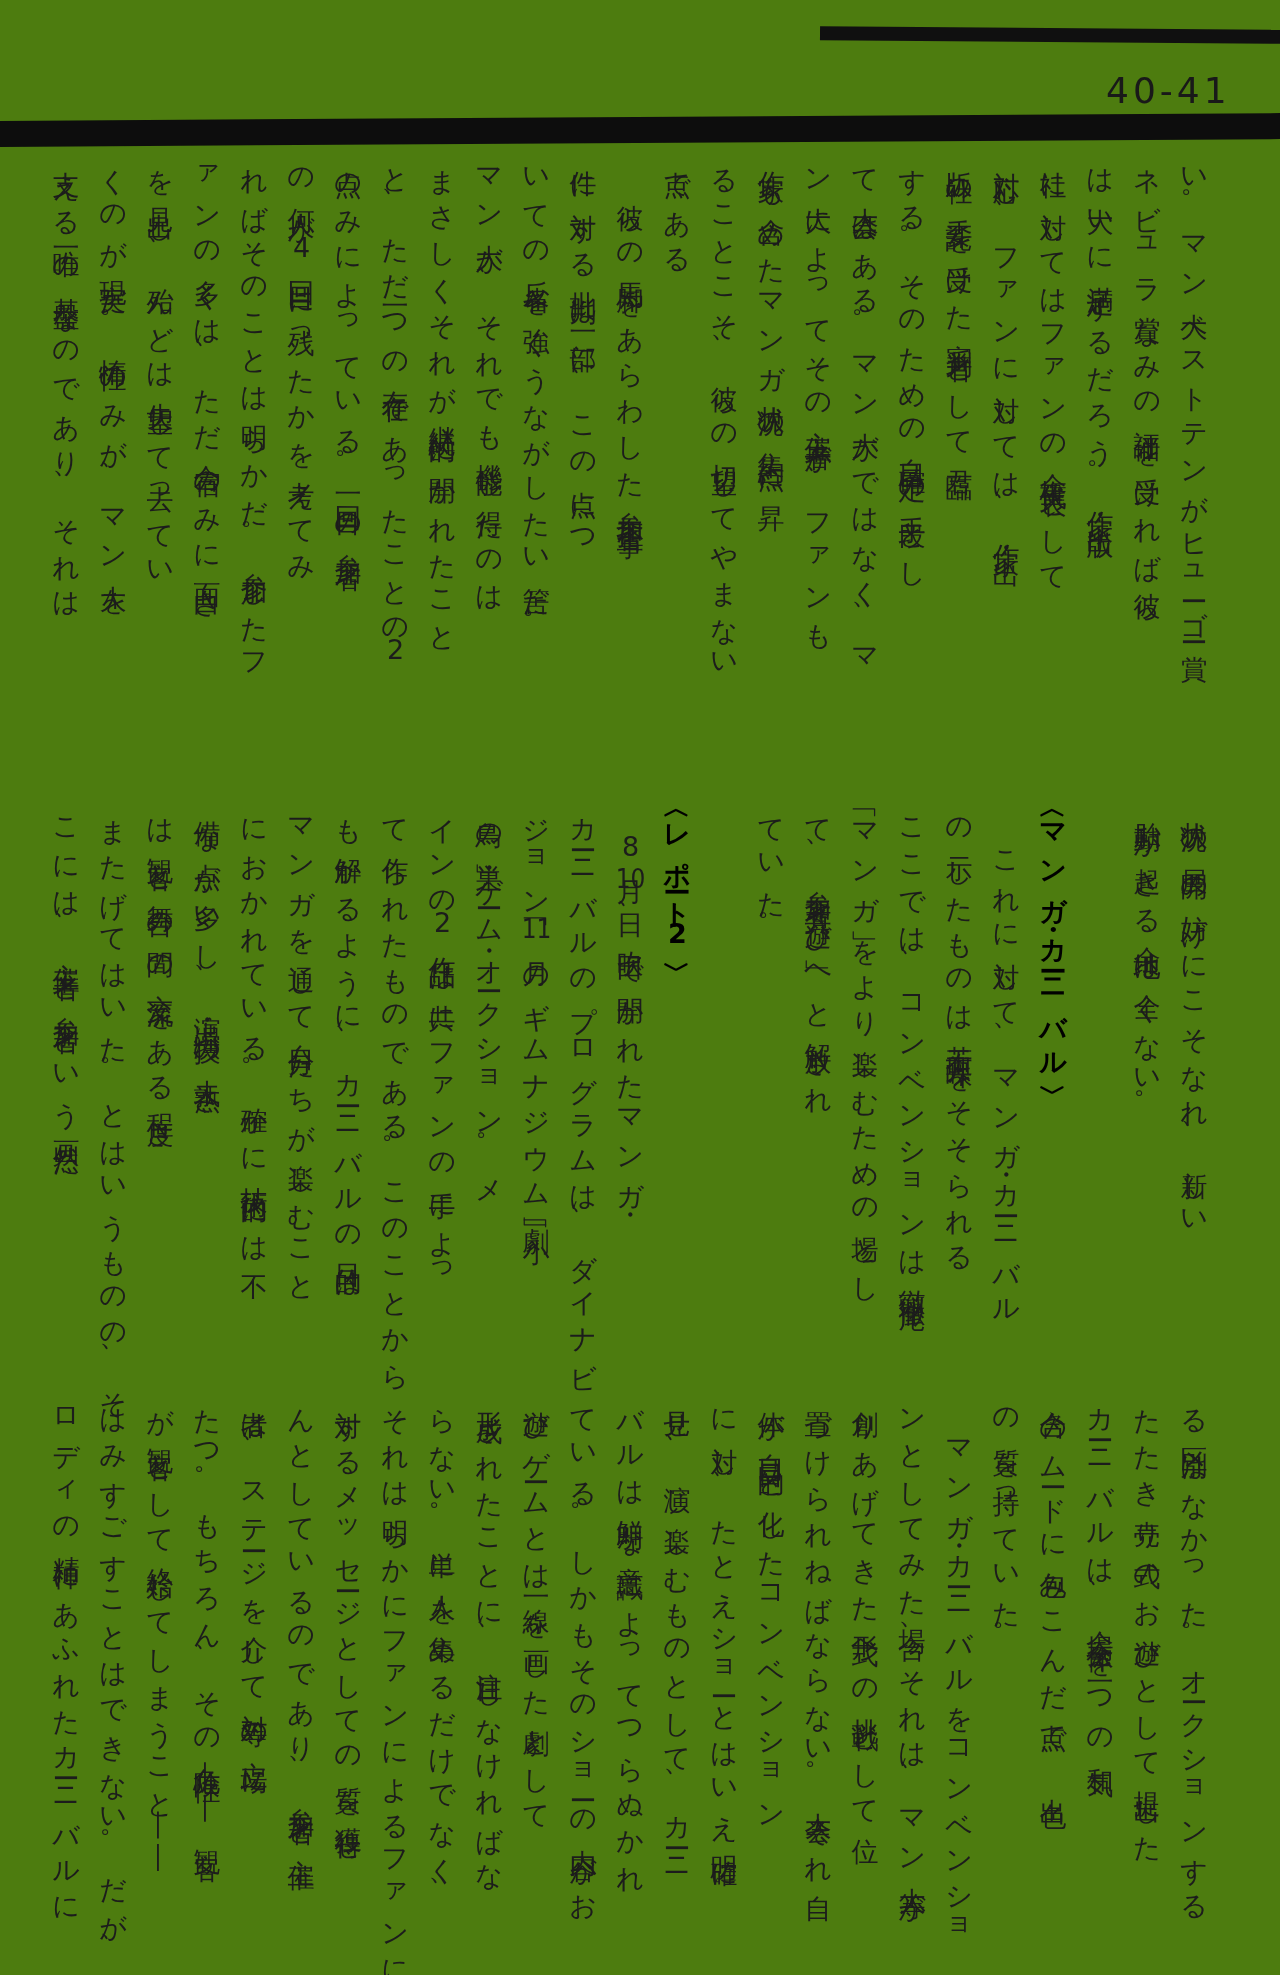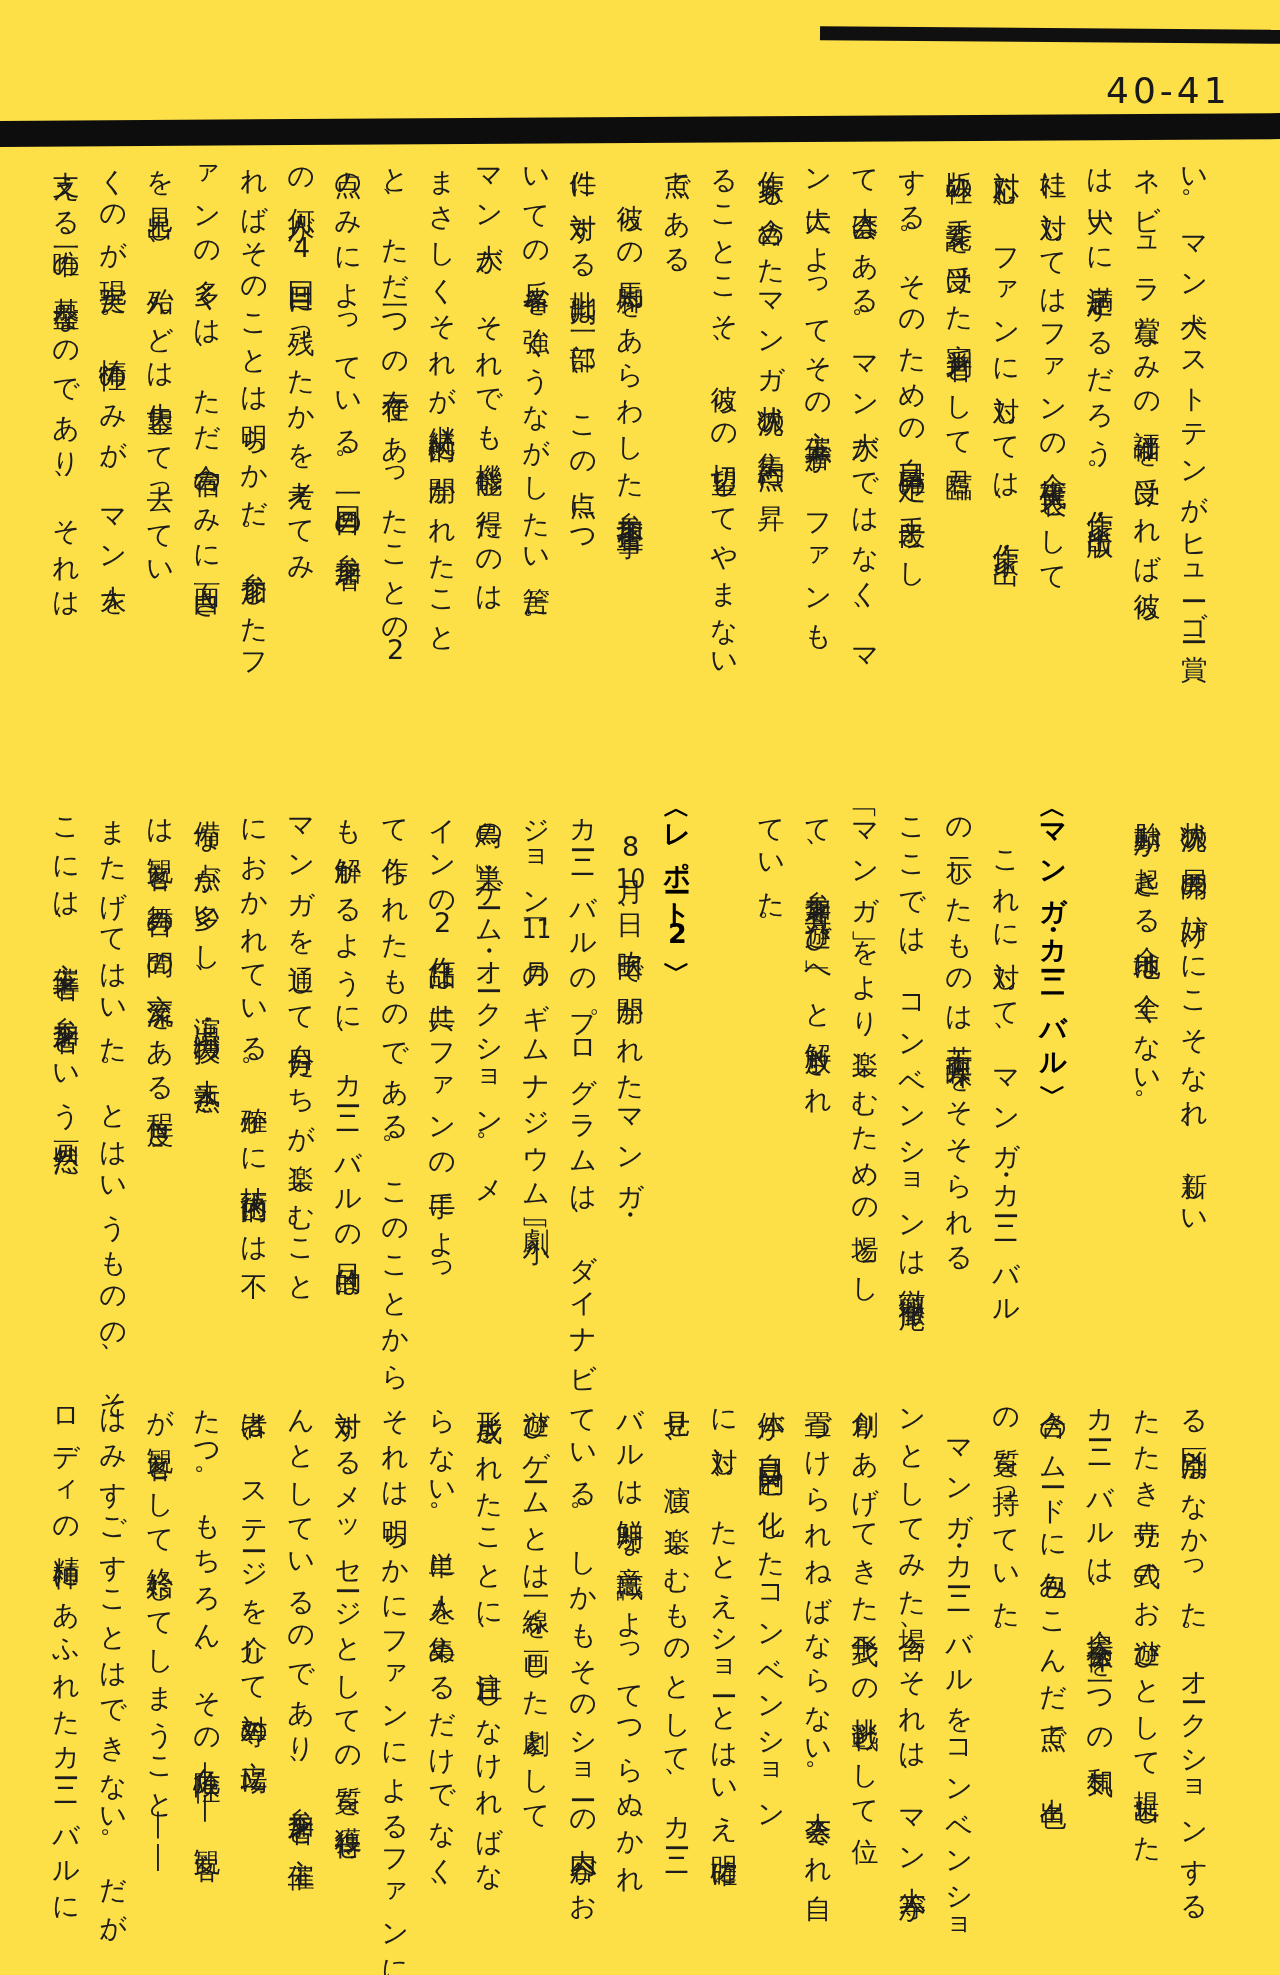--- a/index.html
+++ b/index.html
@@ -1,18 +1,18 @@
 <!DOCTYPE html>
 <html><head>
 <meta charset="utf-8">
 <style>
   html,body{margin:0;padding:0;background:#e8e8e4;}
   .page{
     position:relative;width:1280px;height:1975px;margin:0 auto;
-    background:#fde047;overflow:hidden;
+    background:#4d7c0f;overflow:hidden;
     font-family:"DejaVu Sans",sans-serif;color:#1c1c1c;
   }
   .page-number{
     position:absolute;left:1106px;top:70px;
     font-size:36px;letter-spacing:4px;color:#191919;
   }
   .top-edge-line{
     position:absolute;left:820px;top:28px;width:472px;height:14px;
     background:#101010;transform:rotate(0.45deg);
   }

